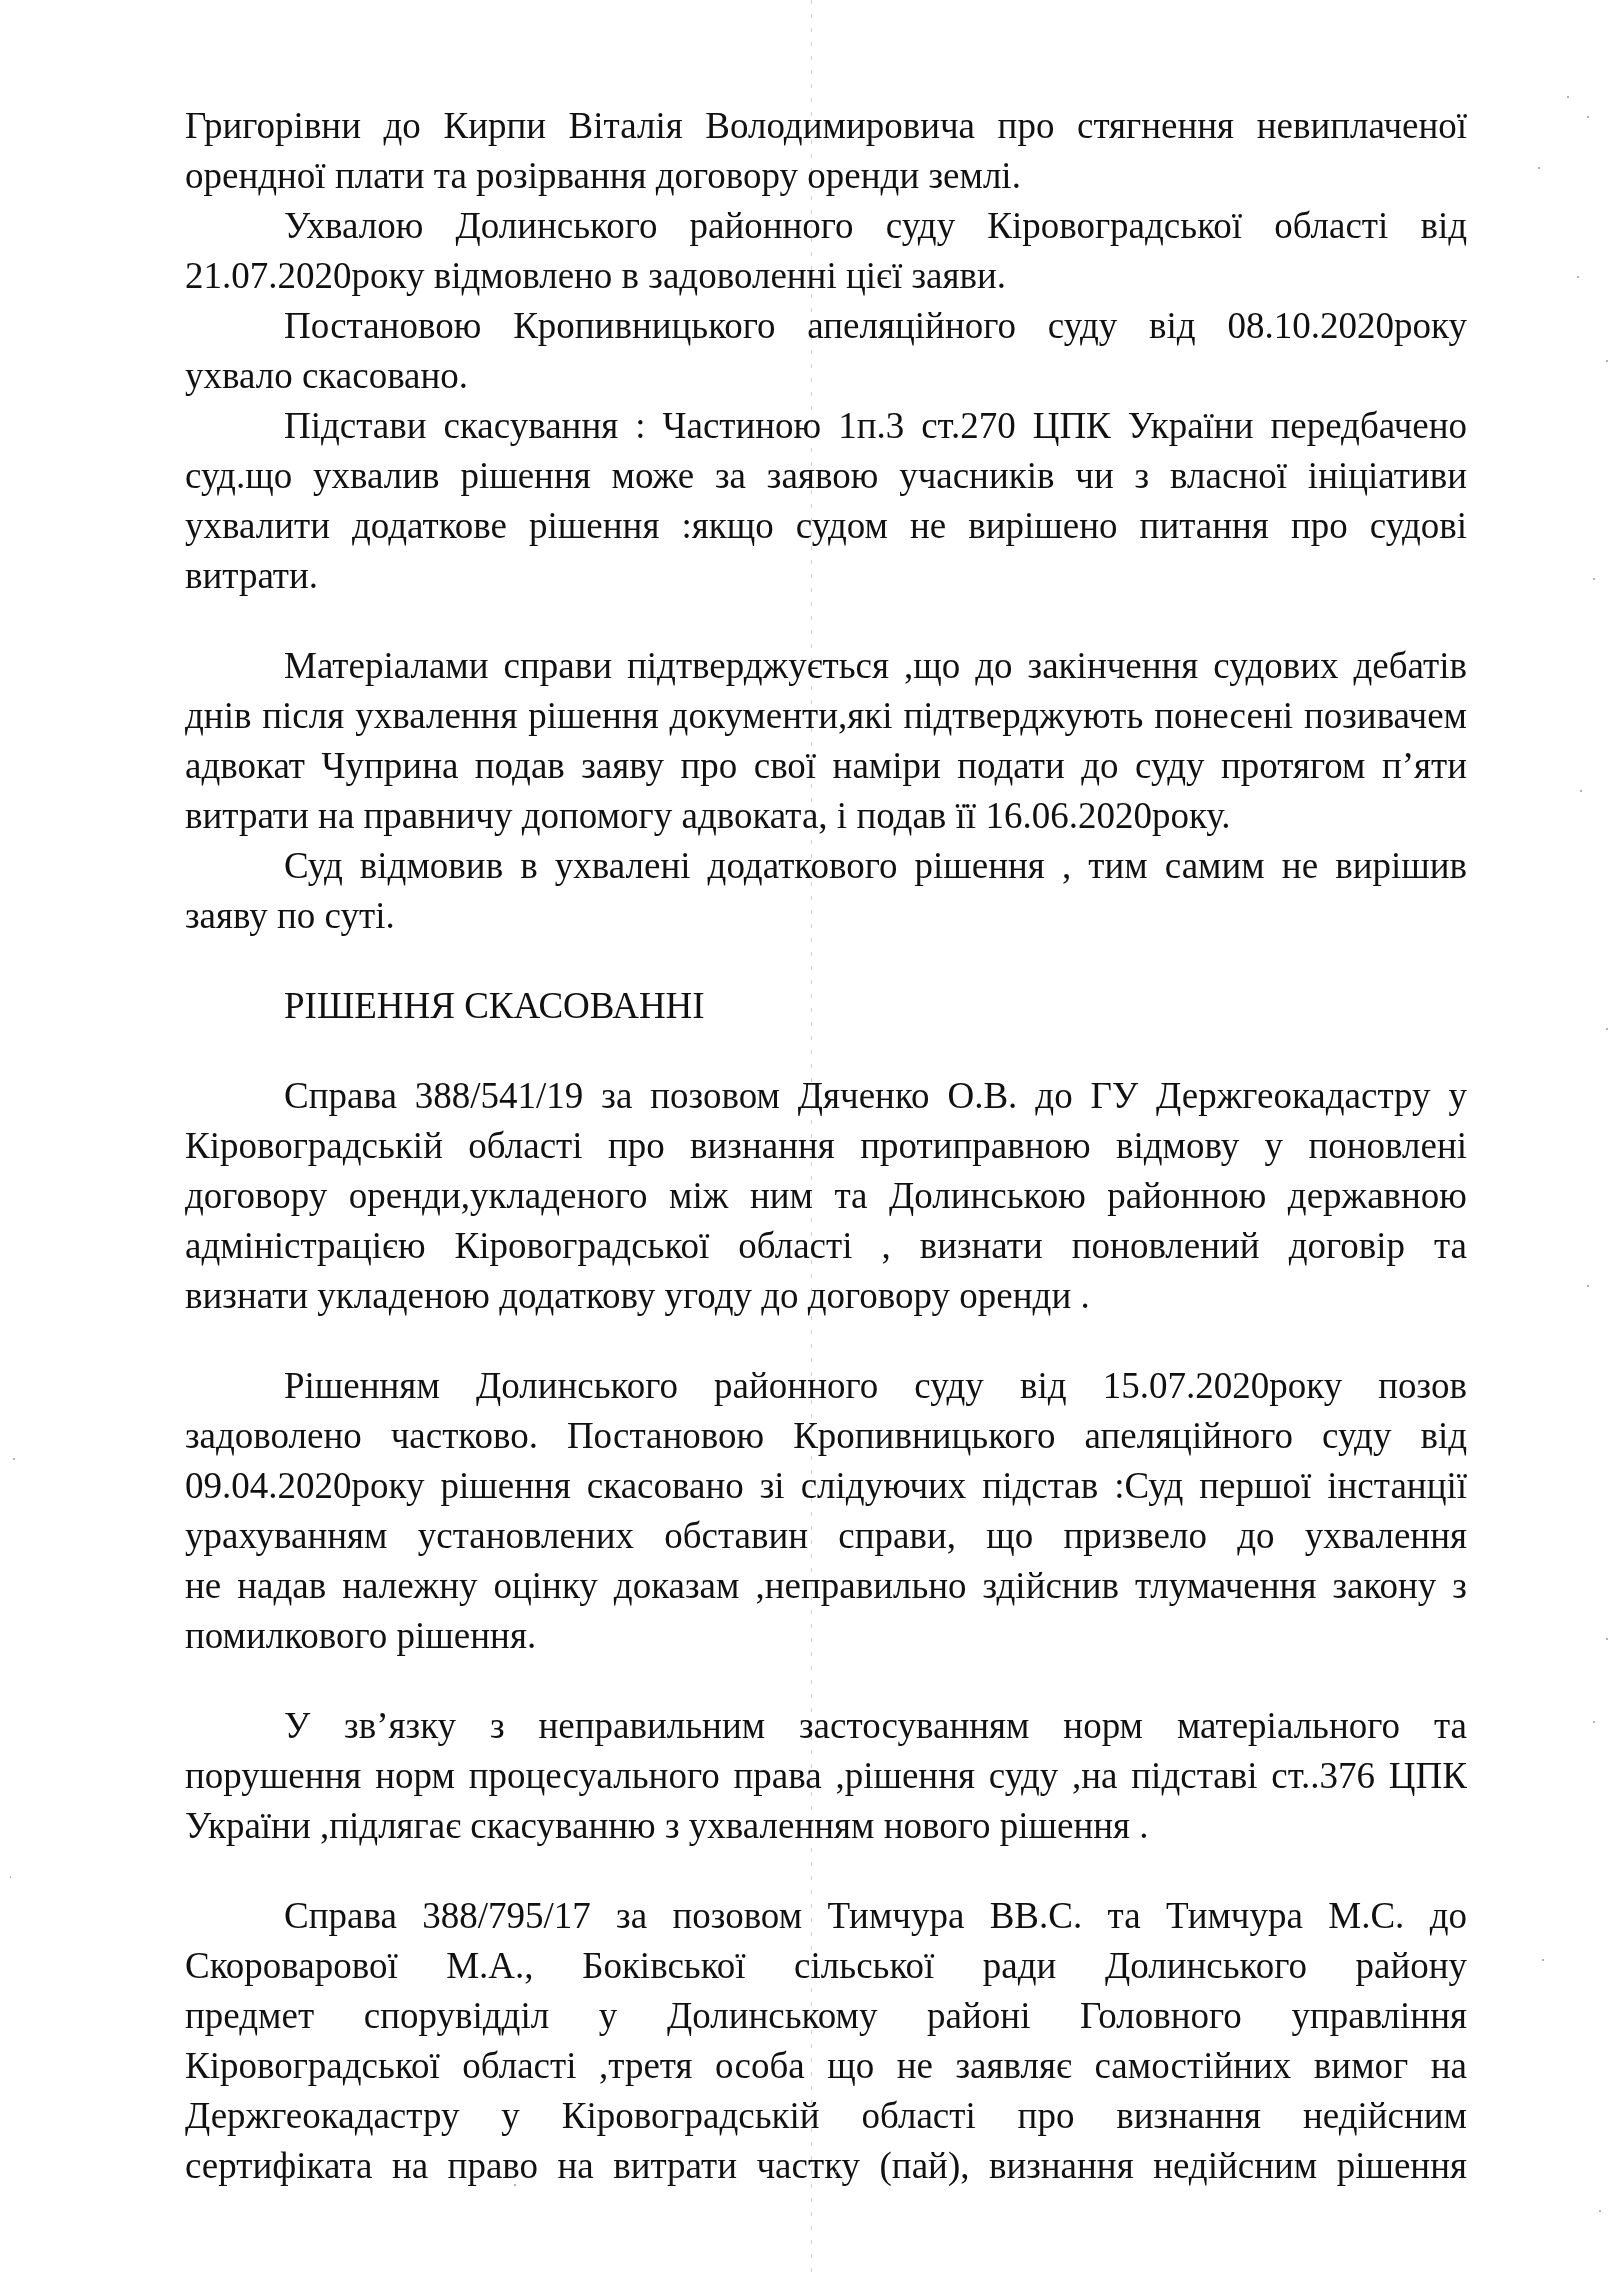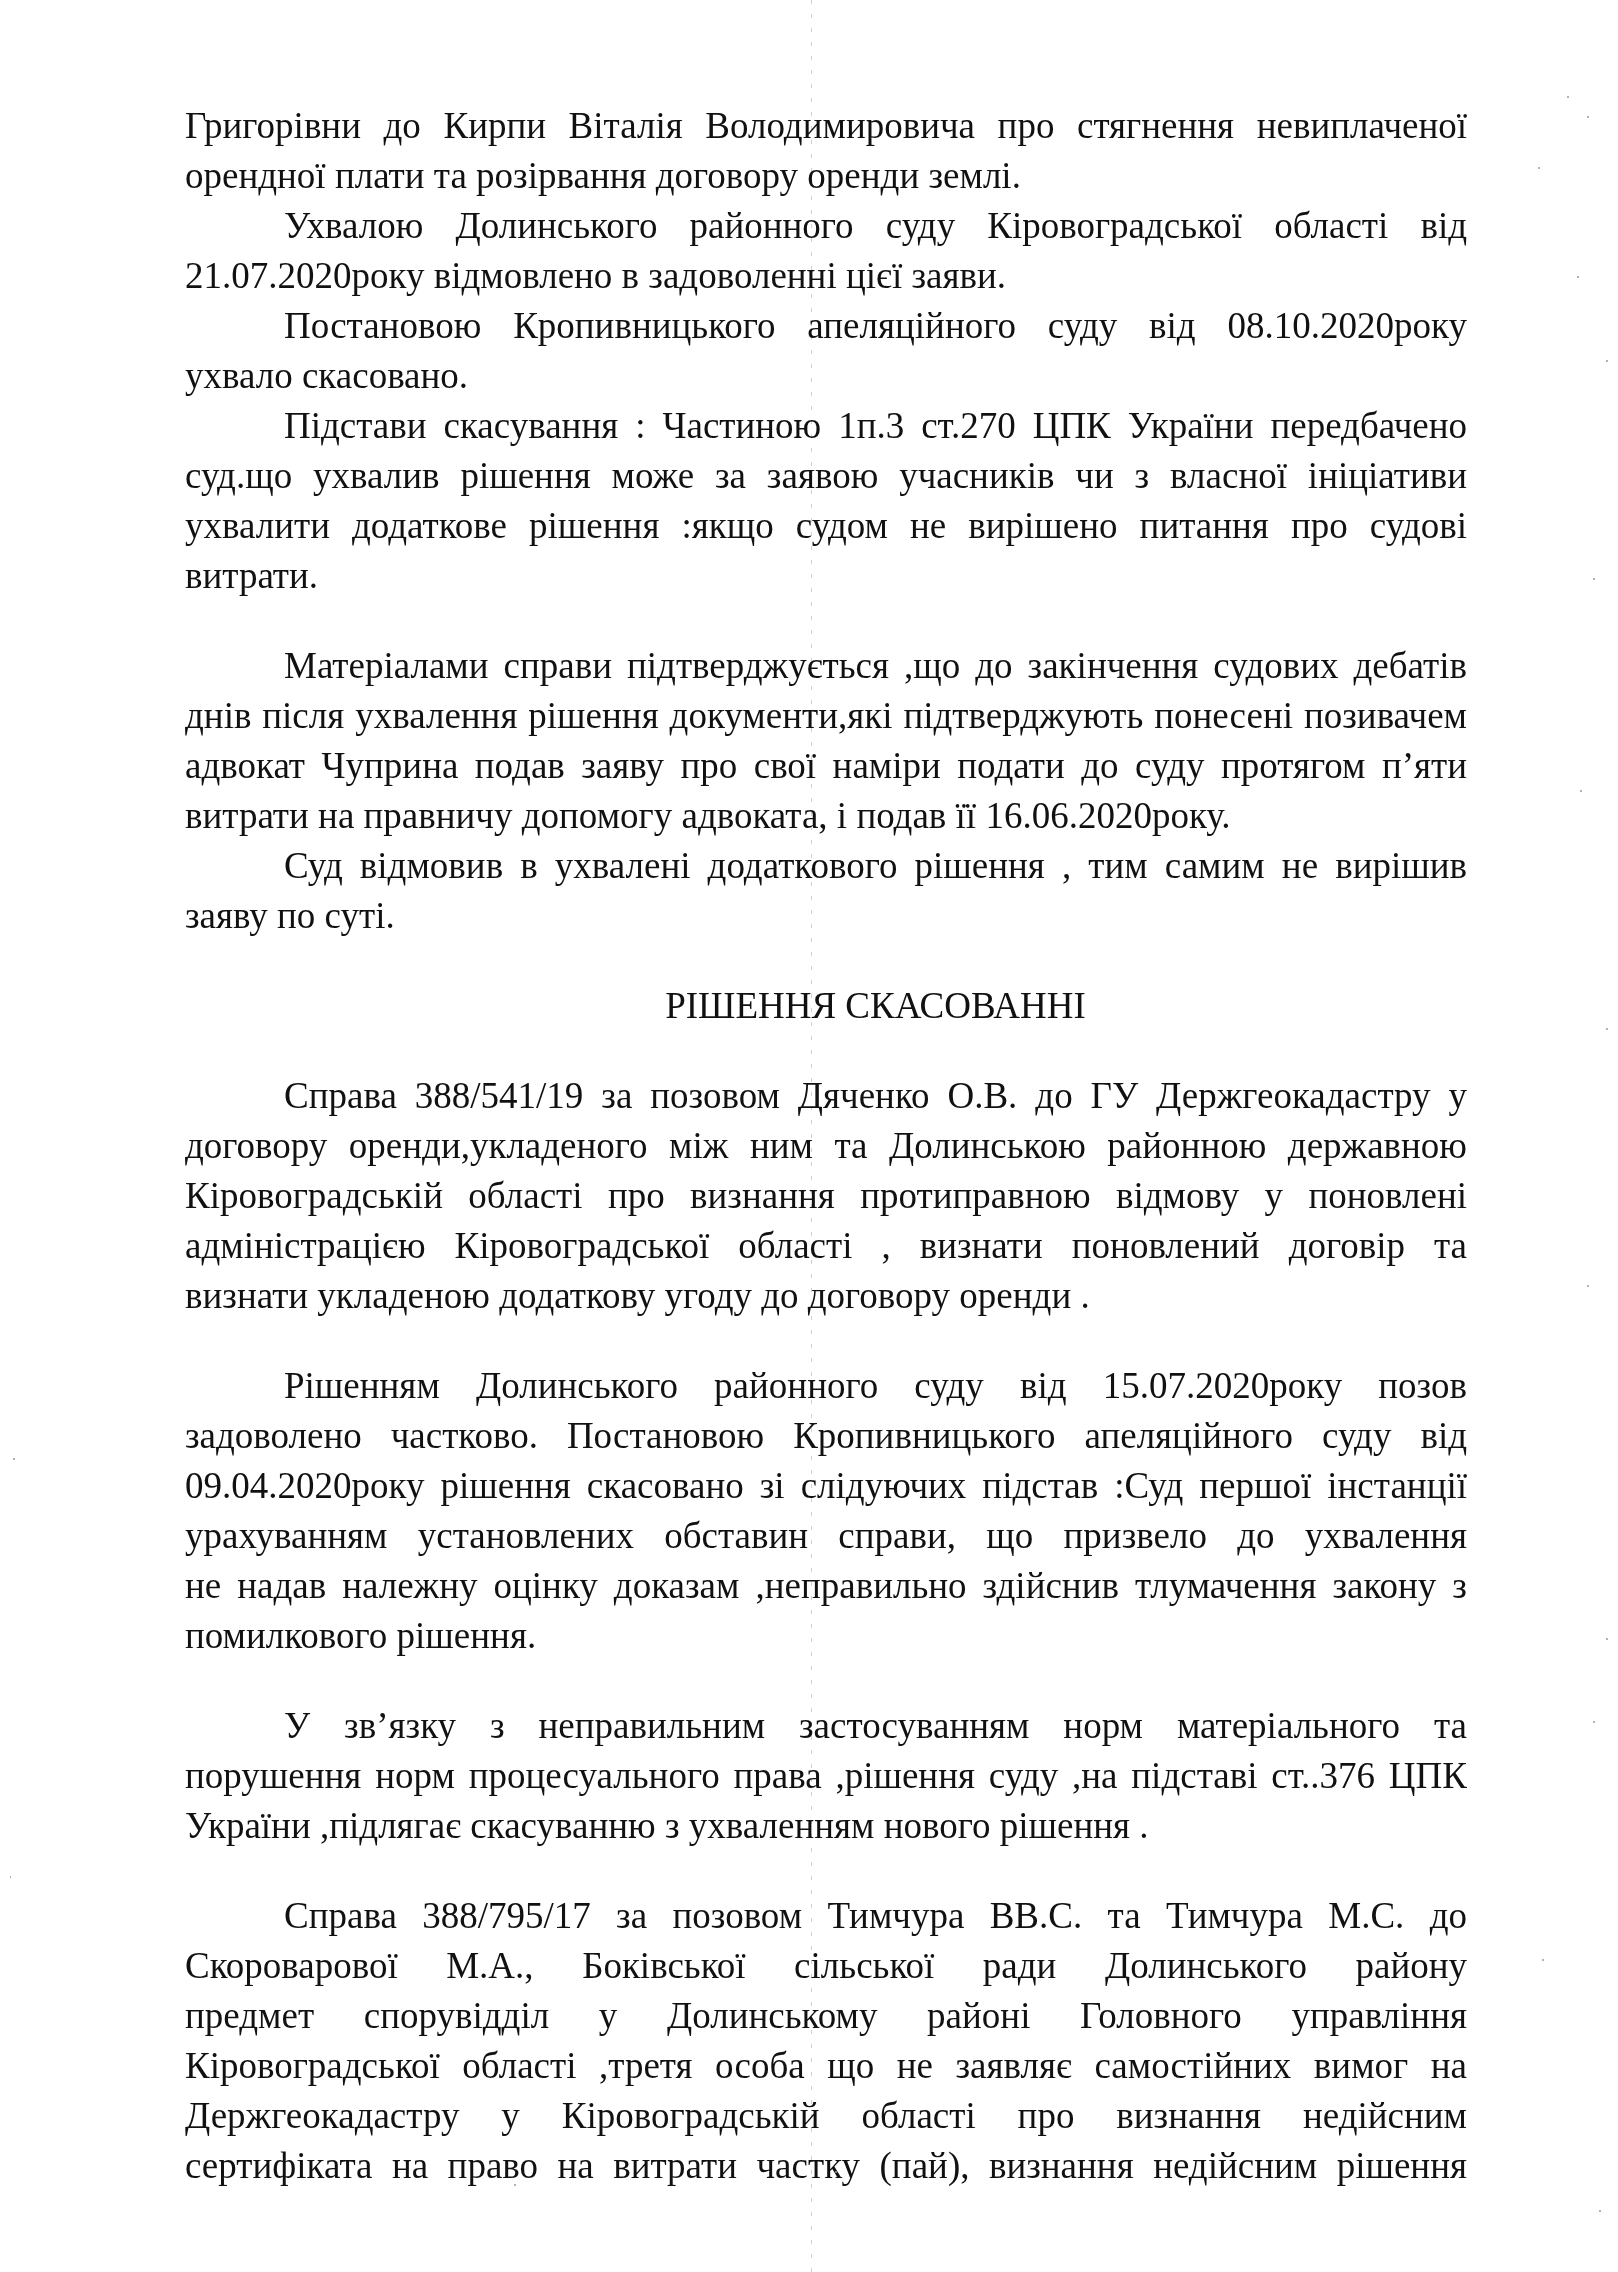--- a/index.html
+++ b/index.html
@@ -15,21 +15,21 @@
   }
   .para { margin: 0; }
   .para.gap { margin-top: 40px; }
   .line {
     display: block; white-space: nowrap; height: 50px;
   }
   .line.full {
     text-align: justify; text-align-last: justify; white-space: normal;
     overflow: hidden;
   }
-  .line.indent { padding-left: 99px; text-align: center; }
+  .line.indent { padding-left: 99px; }
   .fold-mark {
     position: absolute; left: 811px; top: 0; width: 0.6px; height: 2273px;
     background: repeating-linear-gradient(to bottom, rgba(0,0,0,0.18) 0 3.9px, transparent 3.9px 14px);
   }
   .speck { position: absolute; width: 1.9px; height: 1.9px; background: #9a9a9a; border-radius: 50%; }
 </style>
 </head>
 <body>
 
 <div class="page" style="background: rgb(255, 255, 255);">
@@ -61,22 +61,22 @@
       </div>
       <div class="para">
         <span class="line full indent">Суд відмовив в ухвалені додаткового рішення , тим самим не вирішив</span>
         <span class="line">заяву по суті.</span>
       </div>
       <div class="para gap heading-para">
         <span class="line indent">РІШЕННЯ СКАСОВАННІ</span>
       </div>
       <div class="para gap">
         <span class="line full indent">Справа 388/541/19  за позовом Дяченко О.В. до ГУ Держгеокадастру у</span>
+        <span class="line full">Кіровоградській області  про визнання протиправною відмову у поновлені</span>
         <span class="line full">договору оренди,укладеного між ним та Долинською районною державною</span>
-        <span class="line full">Кіровоградській області  про визнання протиправною відмову у поновлені</span>
         <span class="line full">адміністрацією Кіровоградської області , визнати поновлений договір та</span>
         <span class="line">визнати укладеною додаткову угоду до договору оренди .</span>
       </div>
       <div class="para gap">
         <span class="line full indent">Рішенням Долинського районного суду від 15.07.2020року позов</span>
         <span class="line full">задоволено частково. Постановою  Кропивницького апеляційного суду  від</span>
         <span class="line full">09.04.2020року  рішення скасовано зі слідуючих підстав :Суд першої інстанції</span>
         <span class="line full">урахуванням установлених обставин справи, що призвело до ухвалення</span>
         <span class="line full">не надав належну оцінку доказам ,неправильно здійснив тлумачення закону з</span>
         <span class="line">помилкового рішення.</span>

